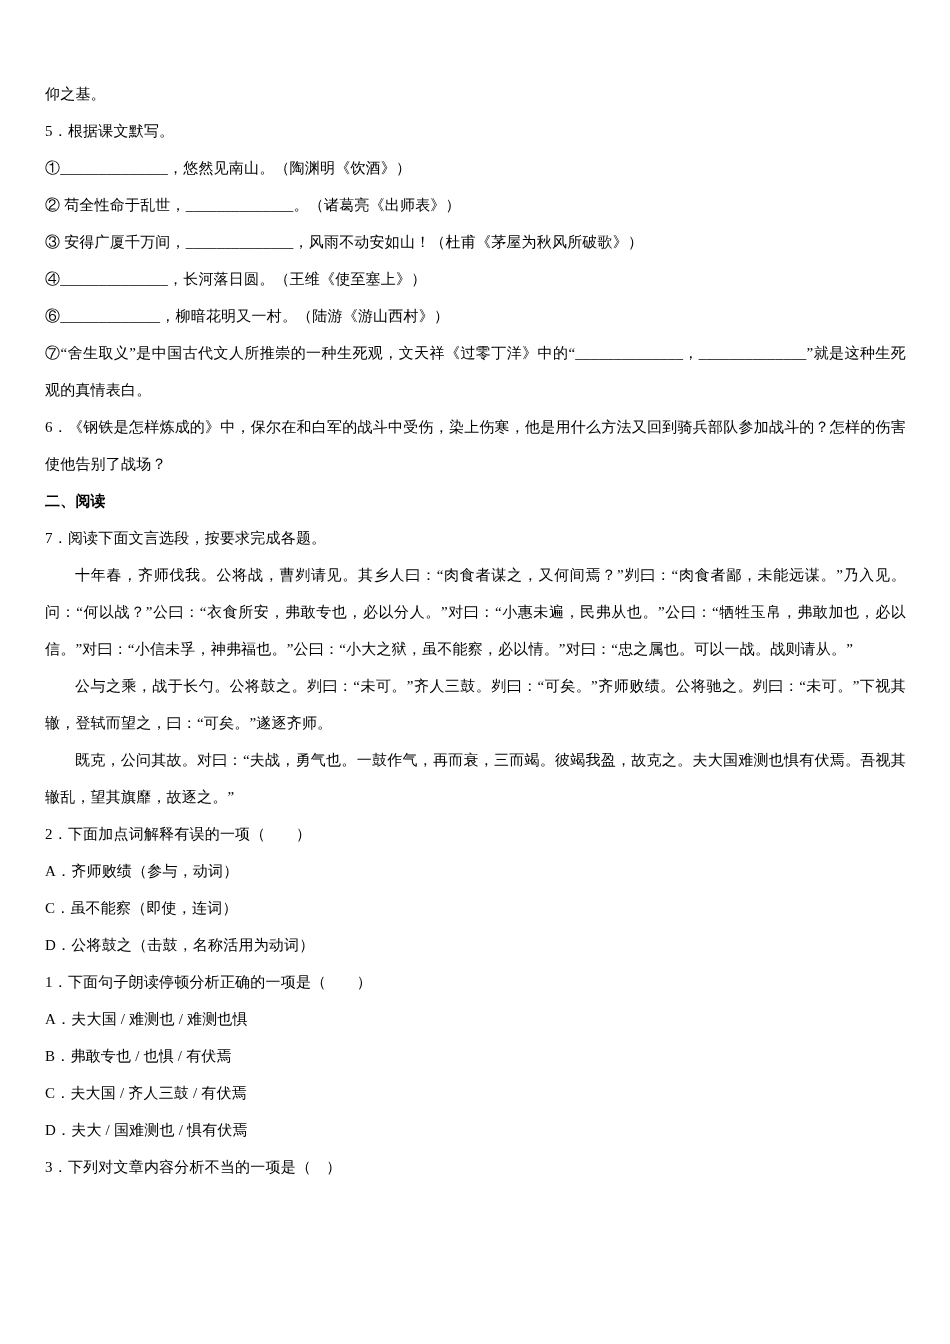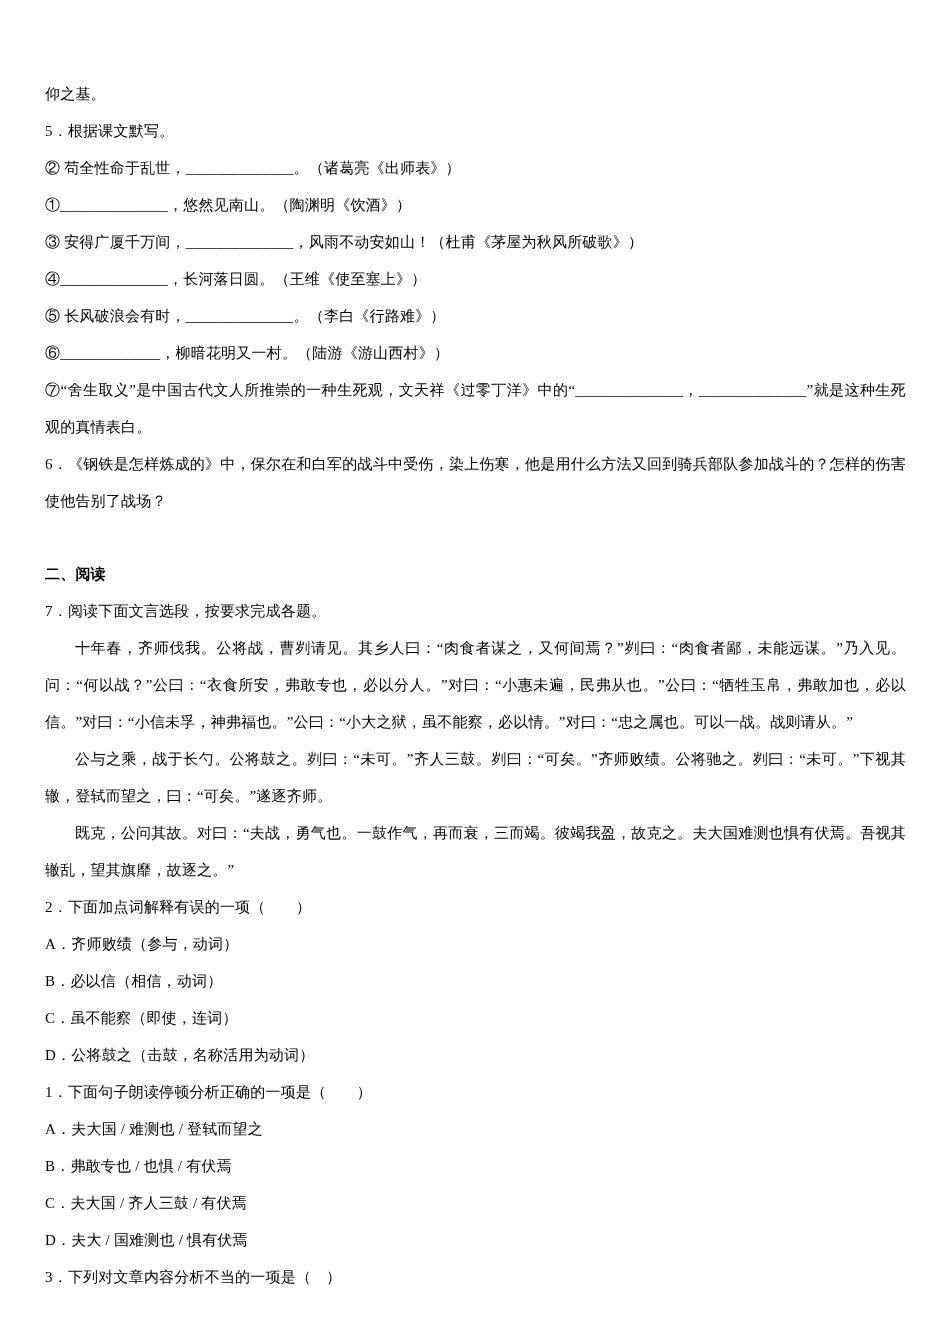--- a/index.html
+++ b/index.html
@@ -27,55 +27,52 @@
     line-height: 37px;
     text-align: justify;
     word-break: break-all;
     letter-spacing: 0.2px;
   }
   .indent {
     text-indent: 2em;
   }
   .bold {
     font-weight: bold;
-    margin-top: 36px;
   }
 </style>
 </head>
 <body>
 
 <div class="page">
 
   <p class="para">仰之基。</p>
 
   <p class="para">5．根据课文默写。</p>
+  <p class="para">①______________，悠然见南山。（陶渊明《饮酒》）</p>
   <p class="para">② 苟全性命于乱世，______________。（诸葛亮《出师表》）</p>
-  <p class="para">①______________，悠然见南山。（陶渊明《饮酒》）</p>
   <p class="para">③ 安得广厦千万间，______________，风雨不动安如山！（杜甫《茅屋为秋风所破歌》）</p>
   <p class="para">④______________，长河落日圆。（王维《使至塞上》）</p>
-  <p class="para">⑤ 长风破浪会有时，______________。（李白《行路难》）</p>
   <p class="para">⑥_____________，柳暗花明又一村。（陆游《游山西村》）</p>
   <p class="para">⑦“舍生取义”是中国古代文人所推崇的一种生死观，文天祥《过零丁洋》中的“______________，______________”就是这种生死观的真情表白。</p>
 
   <p class="para">6．《钢铁是怎样炼成的》中，保尔在和白军的战斗中受伤，染上伤寒，他是用什么方法又回到骑兵部队参加战斗的？怎样的伤害使他告别了战场？</p>
 
   <p class="para bold">二、阅读</p>
 
   <p class="para">7．阅读下面文言选段，按要求完成各题。</p>
   <p class="para indent">十年春，齐师伐我。公将战，曹刿请见。其乡人曰：“肉食者谋之，又何间焉？”刿曰：“肉食者鄙，未能远谋。”乃入见。问：“何以战？”公曰：“衣食所安，弗敢专也，必以分人。”对曰：“小惠未遍，民弗从也。”公曰：“牺牲玉帛，弗敢加也，必以信。”对曰：“小信未孚，神弗福也。”公曰：“小大之狱，虽不能察，必以情。”对曰：“忠之属也。可以一战。战则请从。”</p>
   <p class="para indent">公与之乘，战于长勺。公将鼓之。刿曰：“未可。”齐人三鼓。刿曰：“可矣。”齐师败绩。公将驰之。刿曰：“未可。”下视其辙，登轼而望之，曰：“可矣。”遂逐齐师。</p>
   <p class="para indent">既克，公问其故。对曰：“夫战，勇气也。一鼓作气，再而衰，三而竭。彼竭我盈，故克之。夫大国难测也惧有伏焉。吾视其辙乱，望其旗靡，故逐之。”</p>
 
   <p class="para">2．下面加点词解释有误的一项（　　）</p>
   <p class="para">A．齐师败绩（参与，动词）</p>
-  <p class="para">B．必以信（相信，动词）</p>
   <p class="para">C．虽不能察（即使，连词）</p>
   <p class="para">D．公将鼓之（击鼓，名称活用为动词）</p>
 
   <p class="para">1．下面句子朗读停顿分析正确的一项是（　　）</p>
-  <p class="para">A．夫大国 / 难测也 / 登轼而望之</p>
+  <p class="para">A．夫大国 / 难测也 / 难测也惧</p>
   <p class="para">B．弗敢专也 / 也惧 / 有伏焉</p>
   <p class="para">C．夫大国 / 齐人三鼓 / 有伏焉</p>
   <p class="para">D．夫大 / 国难测也 / 惧有伏焉</p>
 
   <p class="para">3．下列对文章内容分析不当的一项是（　）</p>
 
 </div>
 
 </body></html>

